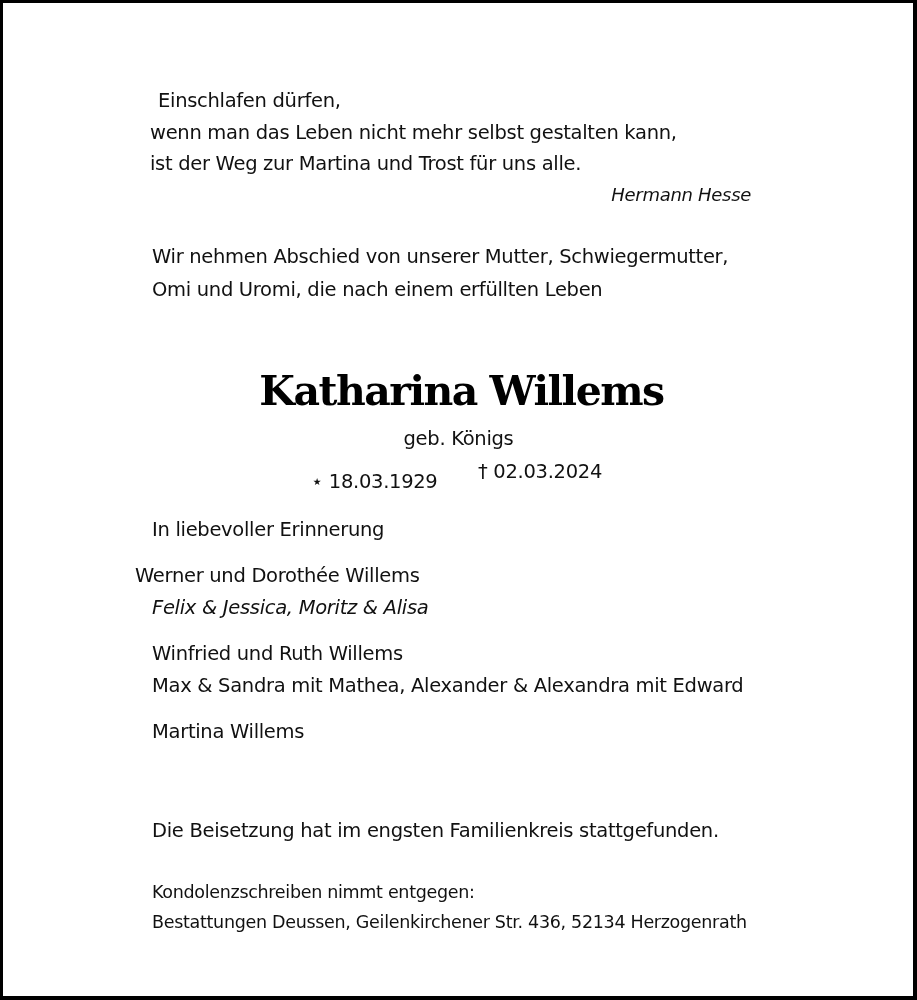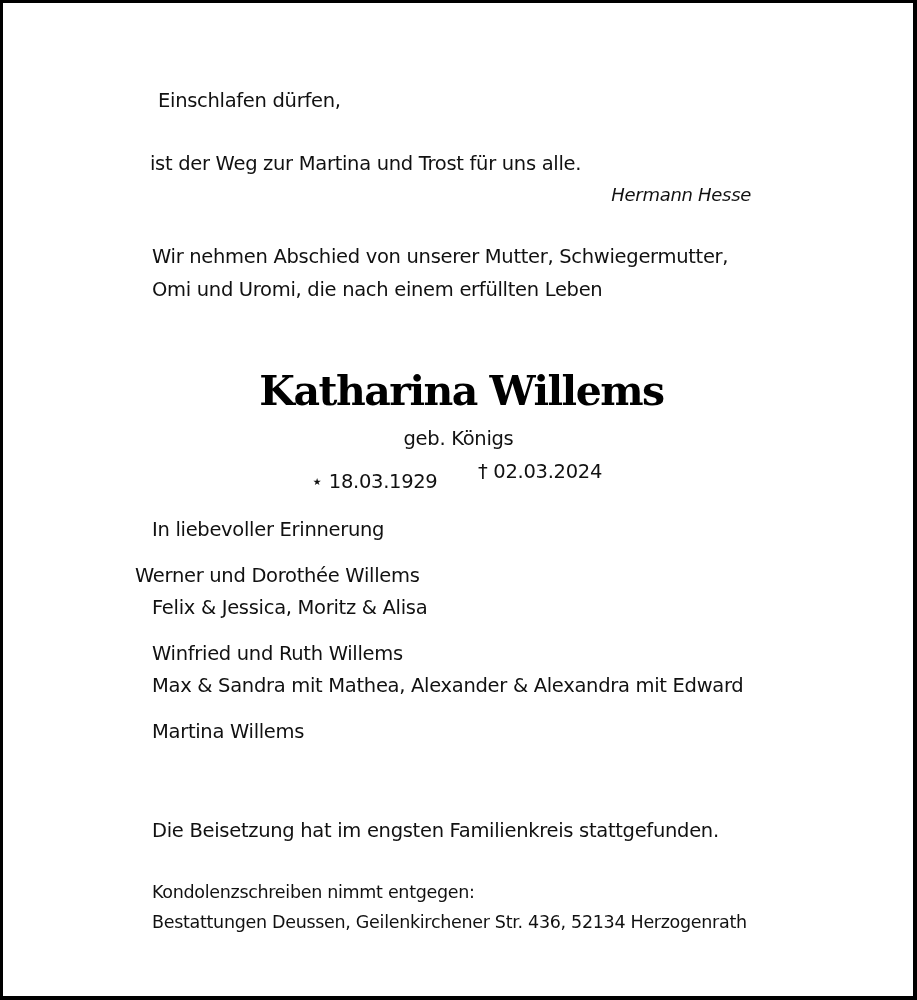--- a/index.html
+++ b/index.html
@@ -33,35 +33,36 @@
     }
     .small { font-size: 17.5px; }
     .center { left: 0; width: 917px; text-align: center; }
   </style>
 </head>
 <body>
 
 <div class="frame">
 
   <div class="txt" style="left:147px; top:88px;margin-left:8px;">Einschlafen dürfen,</div>
+  <div class="txt" style="left:147px; top:120px;">wenn man das Leben nicht mehr selbst gestalten kann,</div>
   <div class="txt" style="left:147px; top:151px;">ist der Weg zur Martina und Trost für uns alle.</div>
   <div class="txt italic" style="right:162px; top:183px;">Hermann Hesse</div>
 
   <div class="txt" style="left:149px; top:244px;">Wir nehmen Abschied von unserer Mutter, Schwiegermutter,</div>
   <div class="txt" style="left:149px; top:277px;">Omi und Uromi, die nach einem erfüllten Leben</div>
 
   <div class="txt name center" style="top:368px;">Katharina Willems</div>
   <div class="txt center" style="top:426px; left:-3px;">geb. Königs</div>
   <div class="txt" style="left:308px; top:459px;margin-top:10px;">⋆ 18.03.1929</div>
   <div class="txt" style="left:475px; top:459px;">† 02.03.2024</div>
 
   <div class="txt" style="left:149px; top:517px;">In liebevoller Erinnerung</div>
 
   <div class="txt" style="left:132px; top:563px;">Werner und Dorothée Willems</div>
-  <div class="txt" style="left:149px; top:595px;">Felix &amp; Jessica, Moritz &amp; Alisa</div>
+  <div class="txt" style="left:149px; top:595px;font-style:italic;">Felix &amp; Jessica, Moritz &amp; Alisa</div>
 
   <div class="txt" style="left:149px; top:641px;">Winfried und Ruth Willems</div>
   <div class="txt" style="left:149px; top:673px;">Max &amp; Sandra mit Mathea, Alexander &amp; Alexandra mit Edward</div>
 
   <div class="txt" style="left:149px; top:719px;">Martina Willems</div>
 
   <div class="txt" style="left:149px; top:818px;">Die Beisetzung hat im engsten Familienkreis stattgefunden.</div>
 
   <div class="txt small" style="left:149px; top:881px;">Kondolenzschreiben nimmt entgegen:</div>
   <div class="txt small" style="left:149px; top:911px;">Bestattungen Deussen, Geilenkirchener Str. 436, 52134 Herzogenrath</div>

